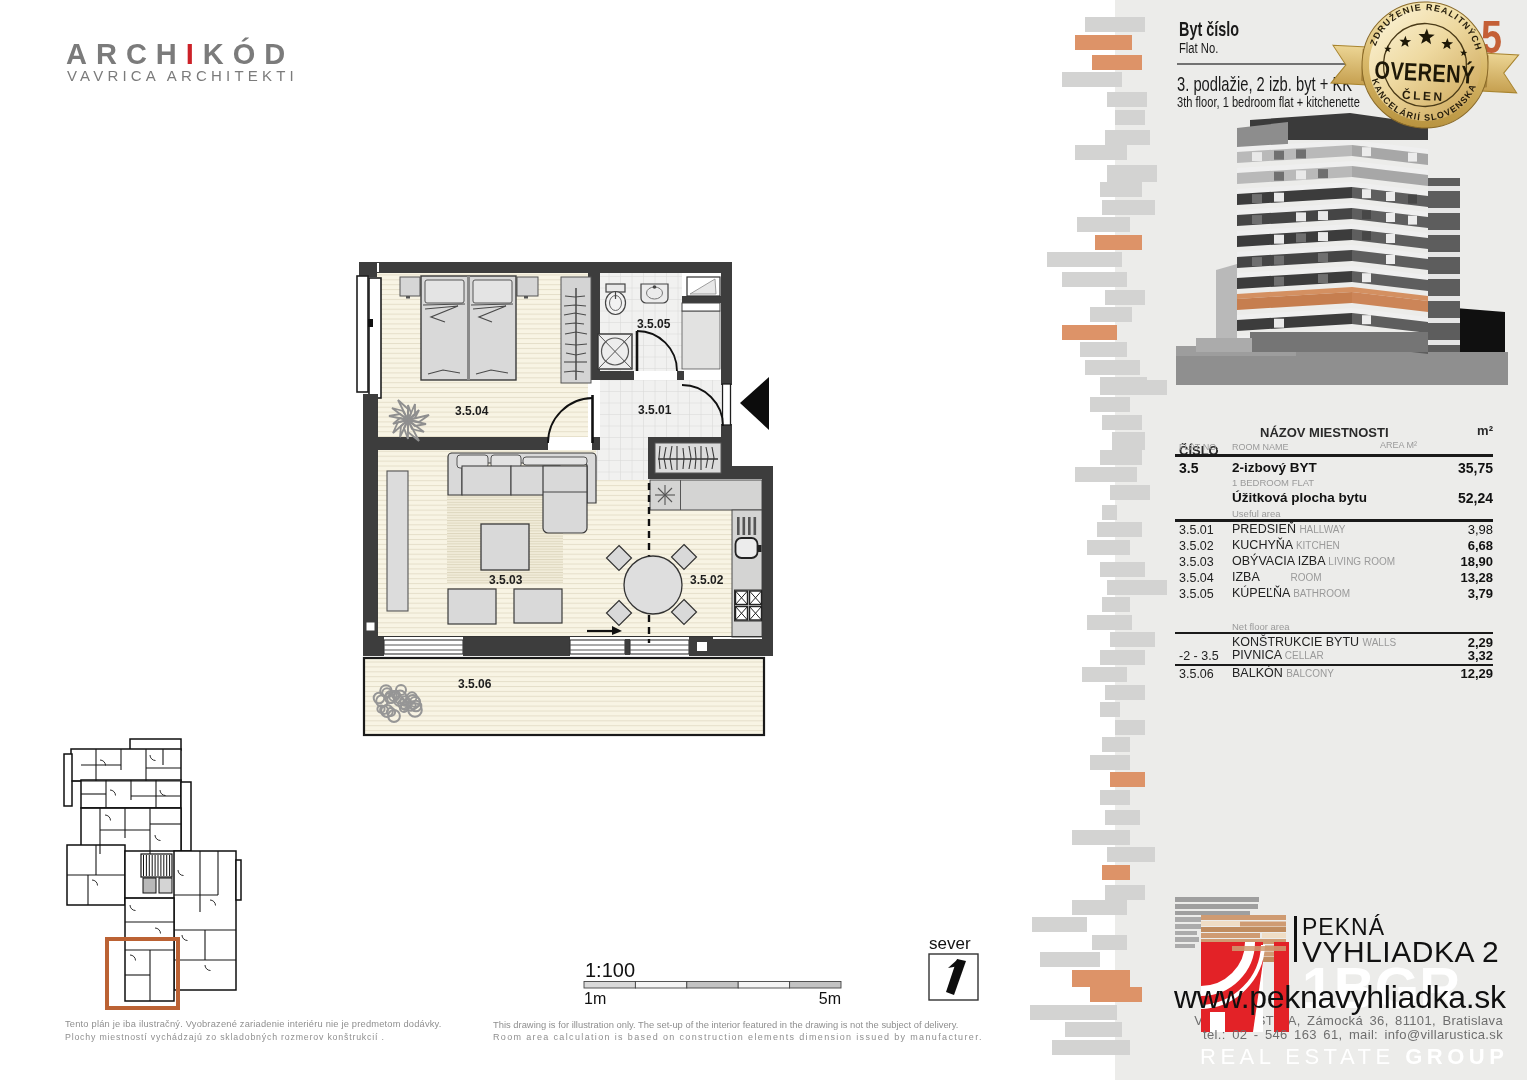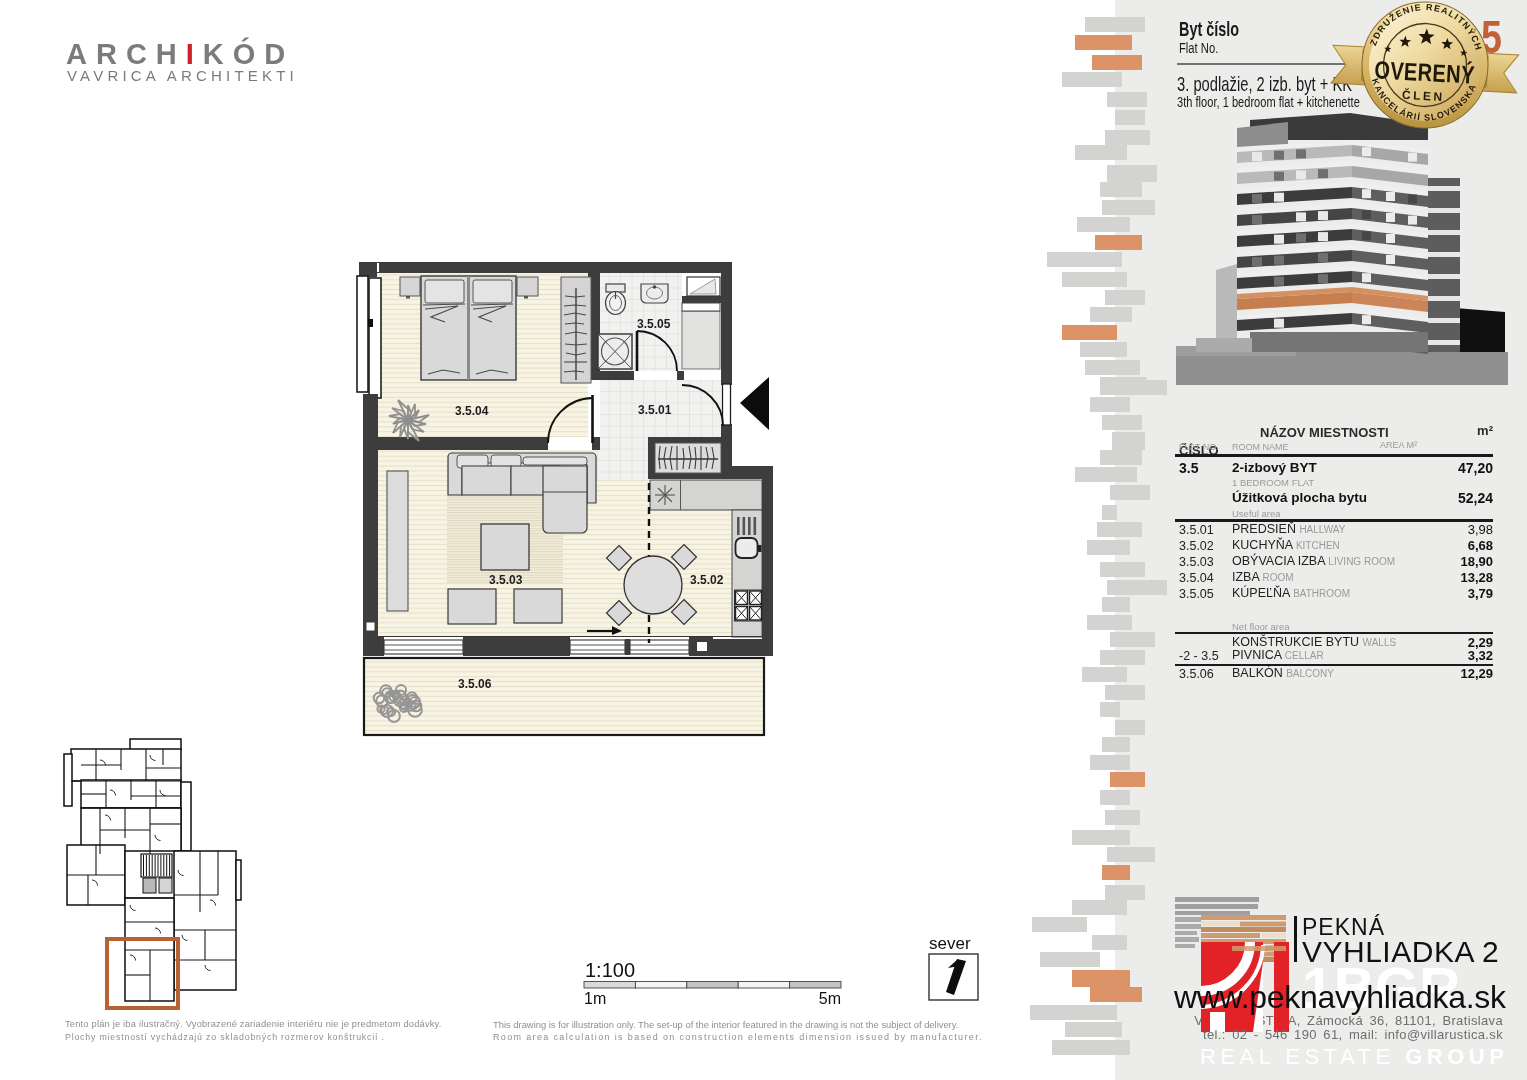--- a/index.html
+++ b/index.html
@@ -668,40 +668,40 @@
     <div class="abs" style="left:1232px;top:425px;font-size:13px;font-weight:bold;color:#2a2a2a;padding-left:28px;">NÁZOV MIESTNOSTI</div>
     <div class="abs" style="left:1380px;top:423px;width:113px;text-align:right;font-size:13px;font-weight:bold;color:#2a2a2a;">m²</div>
     <div class="abs g" style="left:1179px;top:442px;font-size:9px;">FLAT NO.</div>
     <div class="abs g" style="left:1232px;top:442px;font-size:9px;">ROOM NAME</div>
     <div class="abs g" style="left:1380px;top:440px;width:113px;text-align:left;font-size:9px;">AREA M²</div>
 
     <div class="abs" style="left:1175px;top:454px;width:318px;height:2.5px;background:#1a1a1a;"></div>
 
     <div class="abs" style="left:1179px;top:460px;font-size:14px;font-weight:bold;color:#111;">3.5</div>
     <div class="abs" style="left:1232px;top:460px;font-size:13.5px;font-weight:bold;color:#111;">2-izbový BYT</div>
-    <div class="abs" style="left:1380px;top:460px;width:113px;text-align:right;font-size:14px;font-weight:bold;color:#111;">47,20</div>
+    <div class="abs" style="left:1380px;top:460px;width:113px;text-align:right;font-size:14px;font-weight:bold;color:#111;">35,75</div>
     <div class="abs g" style="left:1232px;top:477px;font-size:9.5px;">1 BEDROOM FLAT</div>
 
     <div class="abs" style="left:1232px;top:490px;font-size:13.5px;font-weight:bold;color:#111;">Úžitková plocha bytu</div>
     <div class="abs" style="left:1380px;top:490px;width:113px;text-align:right;font-size:14px;font-weight:bold;color:#111;">52,24</div>
     <div class="abs g" style="left:1232px;top:508px;font-size:9.5px;">Useful area</div>
 
     <div class="abs" style="left:1175px;top:519px;width:318px;height:2.5px;background:#1a1a1a;"></div>
 
     <div class="abs" style="left:1179px;top:523px;font-size:12.5px;color:#222;">3.5.01</div>
     <div class="abs" style="left:1232px;top:522px;font-size:12.5px;color:#222;">PREDSIEŇ <span class="g" style="font-size:10px;">HALLWAY</span></div>
     <div class="abs" style="left:1380px;top:522px;width:113px;text-align:right;font-size:13px;font-weight:normal;color:#111;">3,98</div>
     <div class="abs" style="left:1179px;top:539px;font-size:12.5px;color:#222;">3.5.02</div>
     <div class="abs" style="left:1232px;top:538px;font-size:12.5px;color:#222;">KUCHYŇA <span class="g" style="font-size:10px;">KITCHEN</span></div>
     <div class="abs" style="left:1380px;top:538px;width:113px;text-align:right;font-size:13px;font-weight:bold;color:#111;">6,68</div>
     <div class="abs" style="left:1179px;top:555px;font-size:12.5px;color:#222;">3.5.03</div>
     <div class="abs" style="left:1232px;top:554px;font-size:12.5px;color:#222;">OBÝVACIA IZBA <span class="g" style="font-size:10px;">LIVING ROOM</span></div>
     <div class="abs" style="left:1380px;top:554px;width:113px;text-align:right;font-size:13px;font-weight:bold;color:#111;">18,90</div>
     <div class="abs" style="left:1179px;top:571px;font-size:12.5px;color:#222;">3.5.04</div>
-    <div class="abs" style="left:1232px;top:570px;font-size:12.5px;color:#222;">IZBA <span class="g" style="font-size:10px;">ROOM</span></div>
+    <div class="abs" style="left:1232px;top:570px;font-size:12.5px;color:#222;">IZBA <span class="g" style="font-size:10px;margin-left:28px;">ROOM</span></div>
     <div class="abs" style="left:1380px;top:570px;width:113px;text-align:right;font-size:13px;font-weight:bold;color:#111;">13,28</div>
     <div class="abs" style="left:1179px;top:587px;font-size:12.5px;color:#222;">3.5.05</div>
     <div class="abs" style="left:1232px;top:586px;font-size:12.5px;color:#222;">KÚPEĽŇA <span class="g" style="font-size:10px;">BATHROOM</span></div>
     <div class="abs" style="left:1380px;top:586px;width:113px;text-align:right;font-size:13px;font-weight:bold;color:#111;">3,79</div>
 
     <div class="abs g" style="left:1232px;top:621px;font-size:9.5px;">Net floor area</div>
     <div class="abs" style="left:1175px;top:632px;width:318px;height:1.6px;background:#1a1a1a;"></div>
     <div class="abs" style="left:1232px;top:635px;font-size:12.5px;color:#222;">KONŠTRUKCIE BYTU <span class="g" style="font-size:10px;">WALLS</span></div>
     <div class="abs" style="left:1380px;top:635px;width:113px;text-align:right;font-size:13px;font-weight:bold;color:#111;">2,29</div>
     <div class="abs" style="left:1179px;top:649px;font-size:12.5px;color:#222;">-2 - 3.5</div>
@@ -711,21 +711,21 @@
     <div class="abs" style="left:1179px;top:667px;font-size:12.5px;color:#222;">3.5.06</div>
     <div class="abs" style="left:1232px;top:666px;font-size:12.5px;color:#222;">BALKÓN <span class="g" style="font-size:10px;">BALCONY</span></div>
     <div class="abs" style="left:1380px;top:666px;width:113px;text-align:right;font-size:13px;font-weight:bold;color:#111;">12,29</div>
 
     <div class="abs" style="left:1294px;top:916px;width:3px;height:46px;background:#111;"></div>
     <div class="abs" style="left:1302px;top:914px;font-size:23px;letter-spacing:1px;color:#111;">PEKNÁ</div>
     <div class="abs" style="left:1302px;top:935px;font-size:30px;letter-spacing:0.5px;color:#111;">VYHLIADKA 2</div>
 
     <div class="abs" style="left:1174px;top:979px;font-size:32px;color:#101010;letter-spacing:-0.3px;white-space:nowrap;">www.peknavyhliadka.sk</div>
 
-    <div class="abs" style="left:1153px;top:1027px;width:350px;text-align:right;font-size:13px;color:#6e6e6e;letter-spacing:0.35px;word-spacing:2.5px;white-space:nowrap;">tel.: 02 - 546 190 61, mail: info@villarustica.sk</div>
+    <div class="abs" style="left:1153px;top:1027px;width:350px;text-align:right;font-size:13px;color:#6e6e6e;letter-spacing:0.35px;word-spacing:2.5px;white-space:nowrap;">tel.: 02 - 546 163 61, mail: info@villarustica.sk</div>
 
     <div class="abs" style="left:1200px;top:1044px;font-size:22px;color:#fff;letter-spacing:4.5px;white-space:nowrap;">REAL ESTATE <span style="font-weight:bold;">GROUP</span></div>
 
     <div class="abs" style="left:65px;top:1019px;font-size:9.3px;color:#8f8f8f;letter-spacing:0.2px;">Tento plán je iba ilustračný. Vyobrazené zariadenie interiéru nie je predmetom dodávky.</div>
     <div class="abs" style="left:65px;top:1032px;font-size:8.8px;color:#8f8f8f;letter-spacing:0.8px;">Plochy miestností vychádzajú zo skladobných rozmerov konštrukcií .</div>
 
     <div class="abs" style="left:493px;top:1019px;font-size:9.4px;color:#8f8f8f;letter-spacing:0px;">This drawing is for illustration only. The set-up of the interior featured in the drawing is not the subject of delivery.</div>
     <div class="abs" style="left:493px;top:1032px;font-size:9px;color:#8f8f8f;letter-spacing:1.35px;">Room area calculation is based on construction elements dimension issued by manufacturer.</div>
   </div>
 </div>

